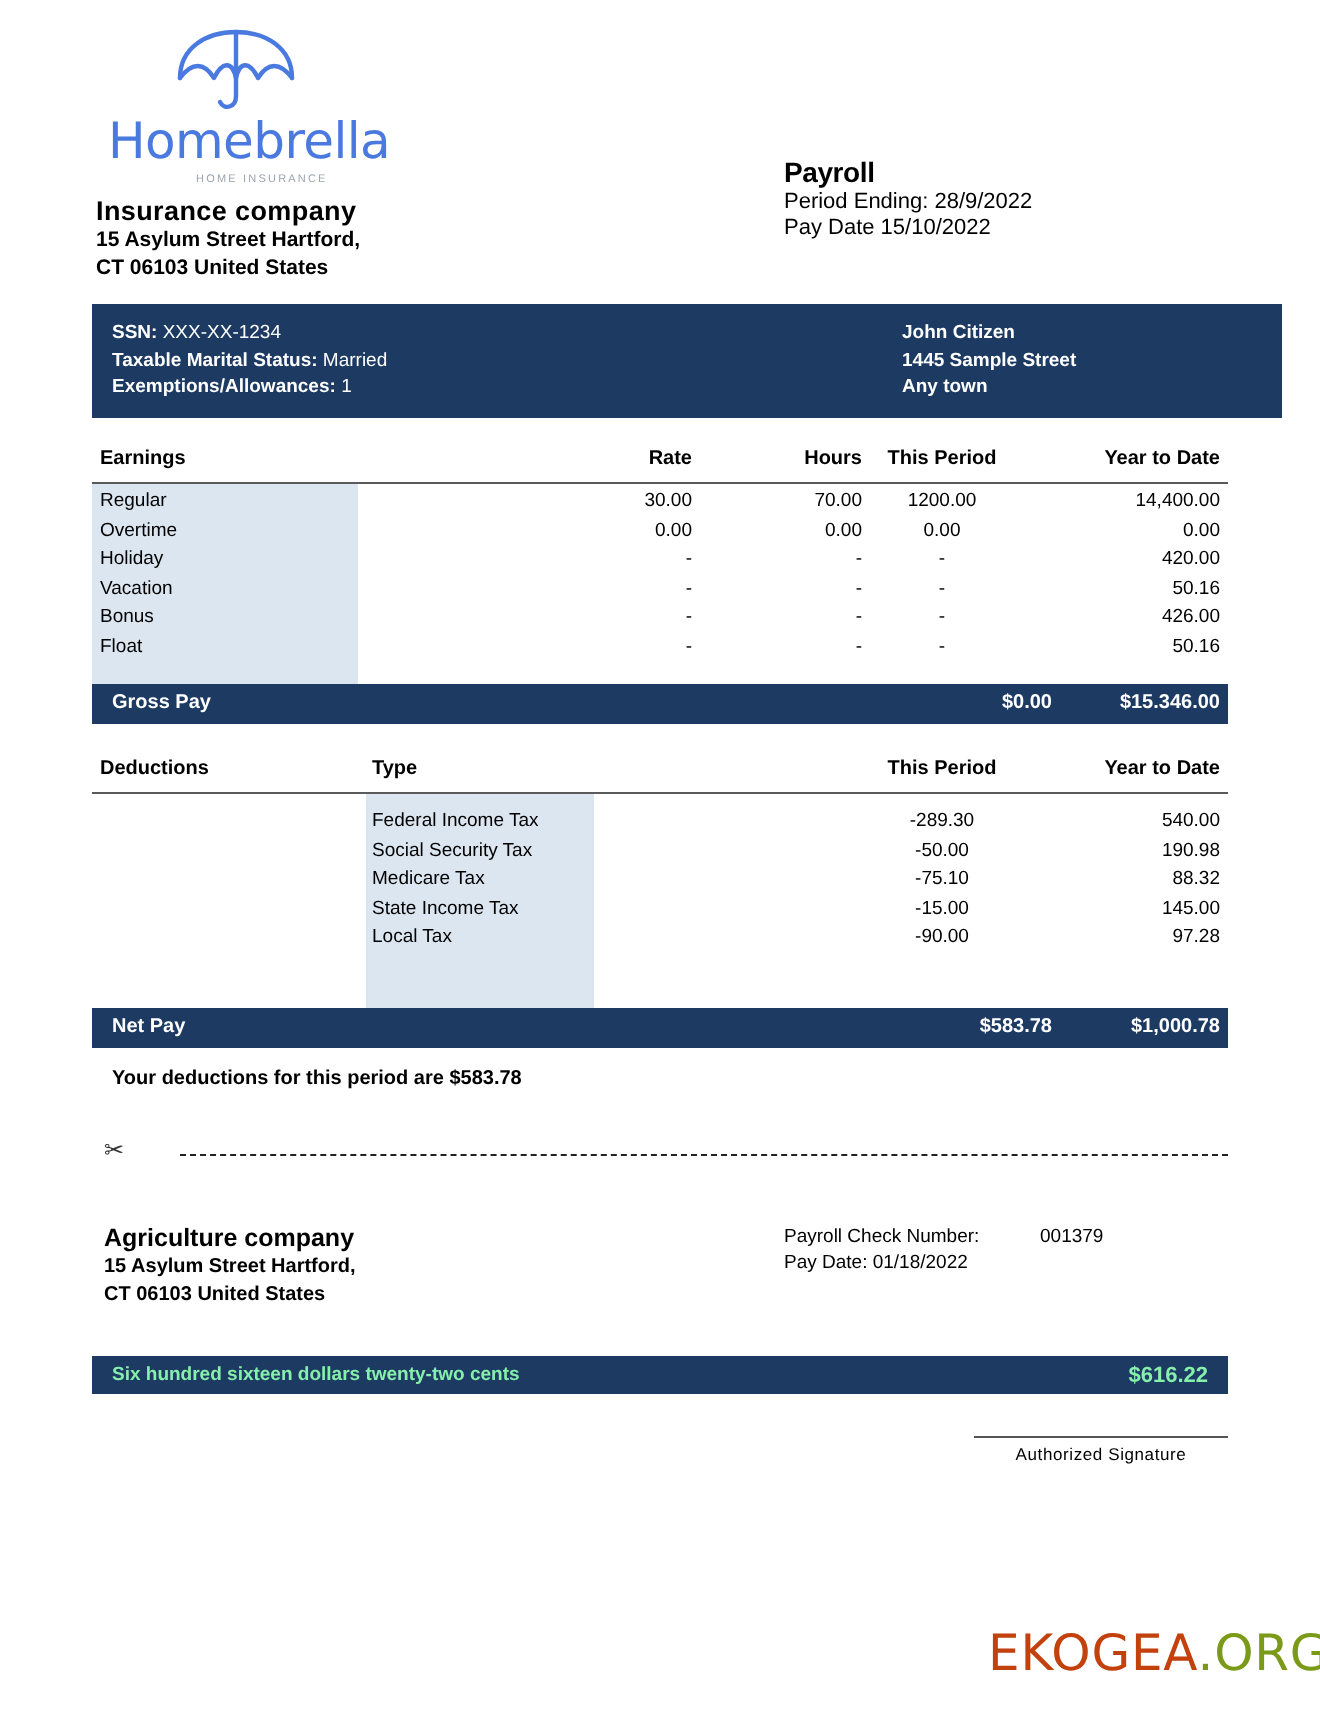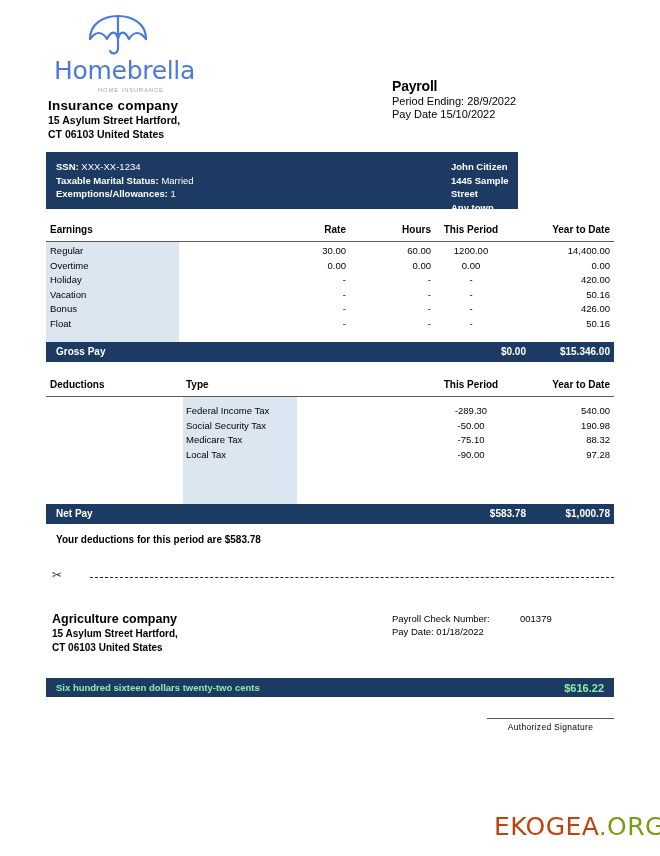--- a/index.html
+++ b/index.html
@@ -30,21 +30,21 @@
     font-size: 13.5px; font-weight: bold; margin-top: 5px; letter-spacing: 0.2px;
   }
   .company-addr { font-size: 10.5px; font-weight: bold; line-height: 13px; margin-top: 1px; }
 
   .payroll-block { position: absolute; left: 392px; top: 78px; }
   .payroll-title { font-size: 14px; font-weight: bold; letter-spacing: -0.2px; }
   .payroll-line { font-size: 11px; line-height: 12px; margin-top: 1px; }
 
   
   .emp-band {
-    position: absolute; left: 46px; top: 152px; width: 472px; height: 57px;
+    position: absolute; left: 46px; top: 152px; width: 595px; height: 57px;
     background: #1c3a62; color: #ffffff;
   }
   .emp-left { position: absolute; left: 10px; top: 8px; font-size: 9.5px; line-height: 13.5px; }
   .emp-right { position: absolute; left: 405px; top: 8px; font-size: 9.5px; line-height: 13.5px; font-weight: bold; }
   .lbl { font-weight: bold; }
   .val { font-weight: normal; }
 
   
   .tbl { position: absolute; left: 46px; width: 568px; }
   .thead {
@@ -160,21 +160,21 @@
       <span class="c-label">Earnings</span>
       <span class="c-rate">Rate</span>
       <span class="c-hours">Hours</span>
       <span class="c-this">This Period</span>
       <span class="c-ytd">Year to Date</span>
     </div>
     <div class="rowarea" style="padding-top:3px;">
       <div class="trow">
         <span class="c-label">Regular</span>
         <span class="c-rate">30.00</span>
-        <span class="c-hours">60.00</span>
+        <span class="c-hours">70.00</span>
         <span class="c-this">1200.00</span>
         <span class="c-ytd">14,400.00</span>
       </div>
       <div class="trow">
         <span class="c-label">Overtime</span>
         <span class="c-rate">0.00</span>
         <span class="c-hours">0.00</span>
         <span class="c-this">0.00</span>
         <span class="c-ytd">0.00</span>
       </div>
@@ -233,20 +233,25 @@
         <span class="c-type">Social Security Tax</span>
         <span class="c-this">-50.00</span>
         <span class="c-ytd">190.98</span>
       </div>
       <div class="trow">
         <span class="c-type">Medicare Tax</span>
         <span class="c-this">-75.10</span>
         <span class="c-ytd">88.32</span>
       </div>
       <div class="trow">
+        <span class="c-type">State Income Tax</span>
+        <span class="c-this">-15.00</span>
+        <span class="c-ytd">145.00</span>
+      </div>
+      <div class="trow">
         <span class="c-type">Local Tax</span>
         <span class="c-this">-90.00</span>
         <span class="c-ytd">97.28</span>
       </div>
     </div>
   </div>
 
   <div class="sumbar" style="top:504px;">
     <span class="s-label">Net Pay</span>
     <span class="s-this">$583.78</span>

